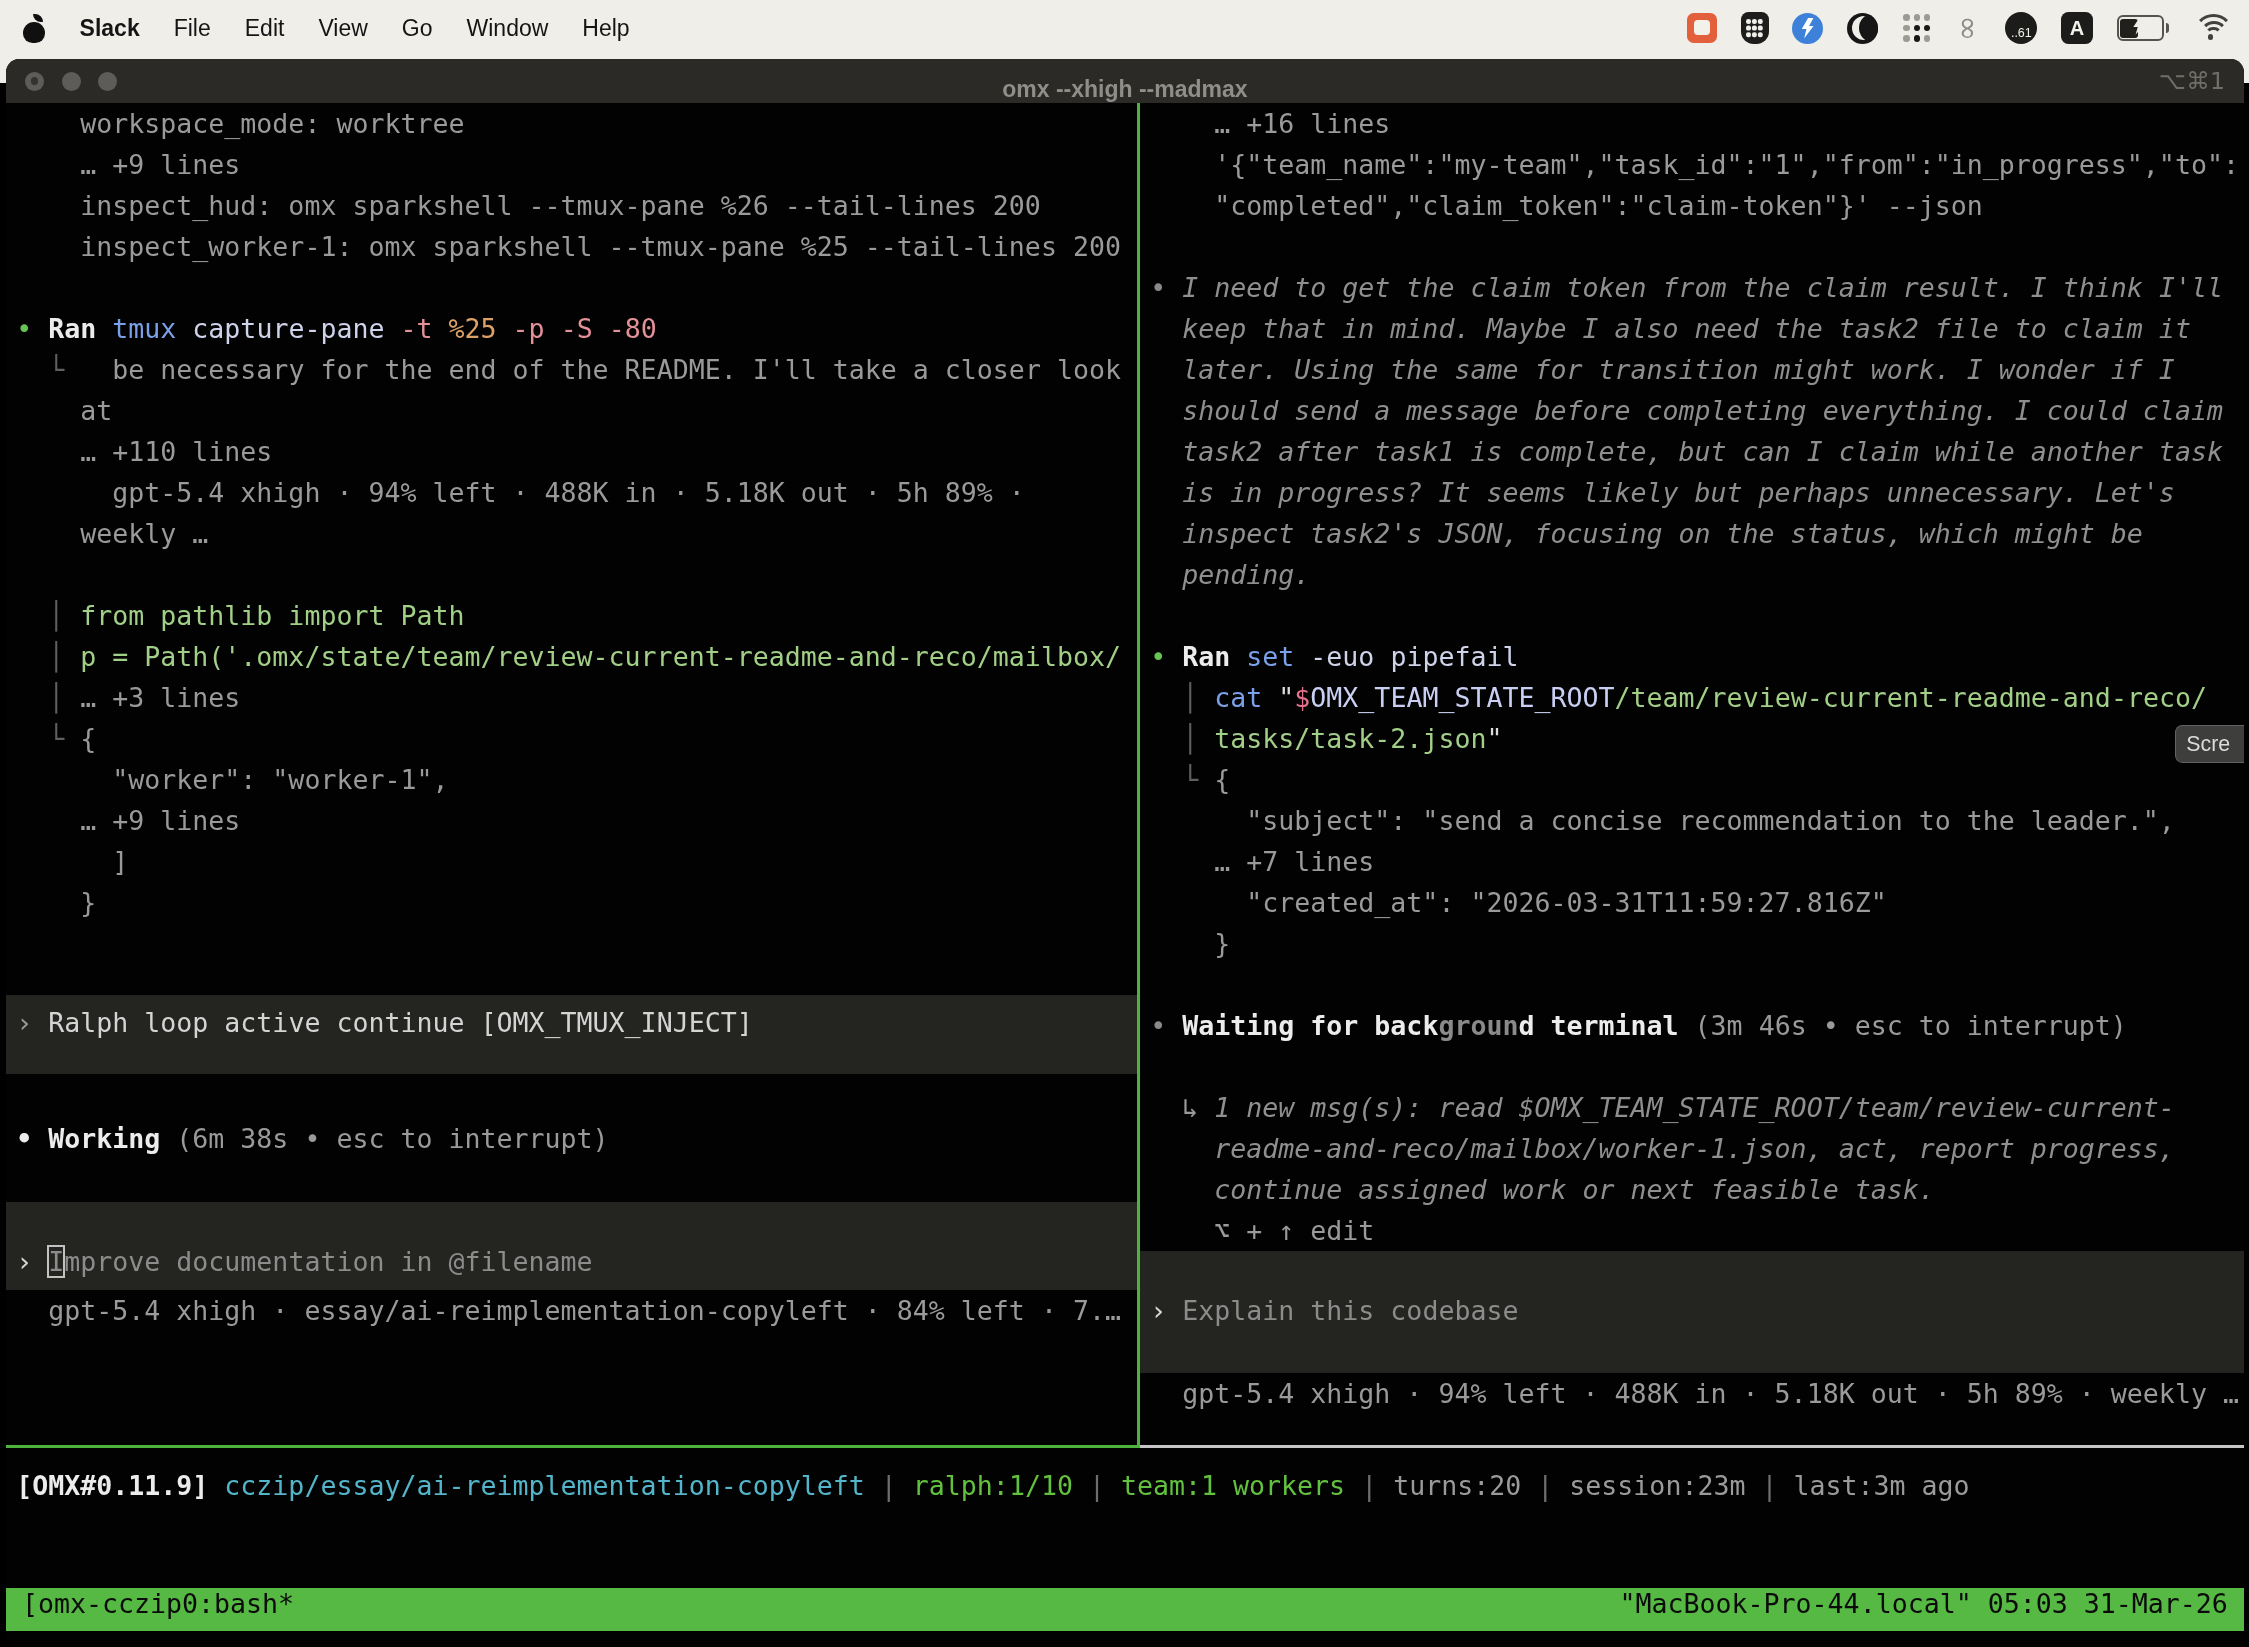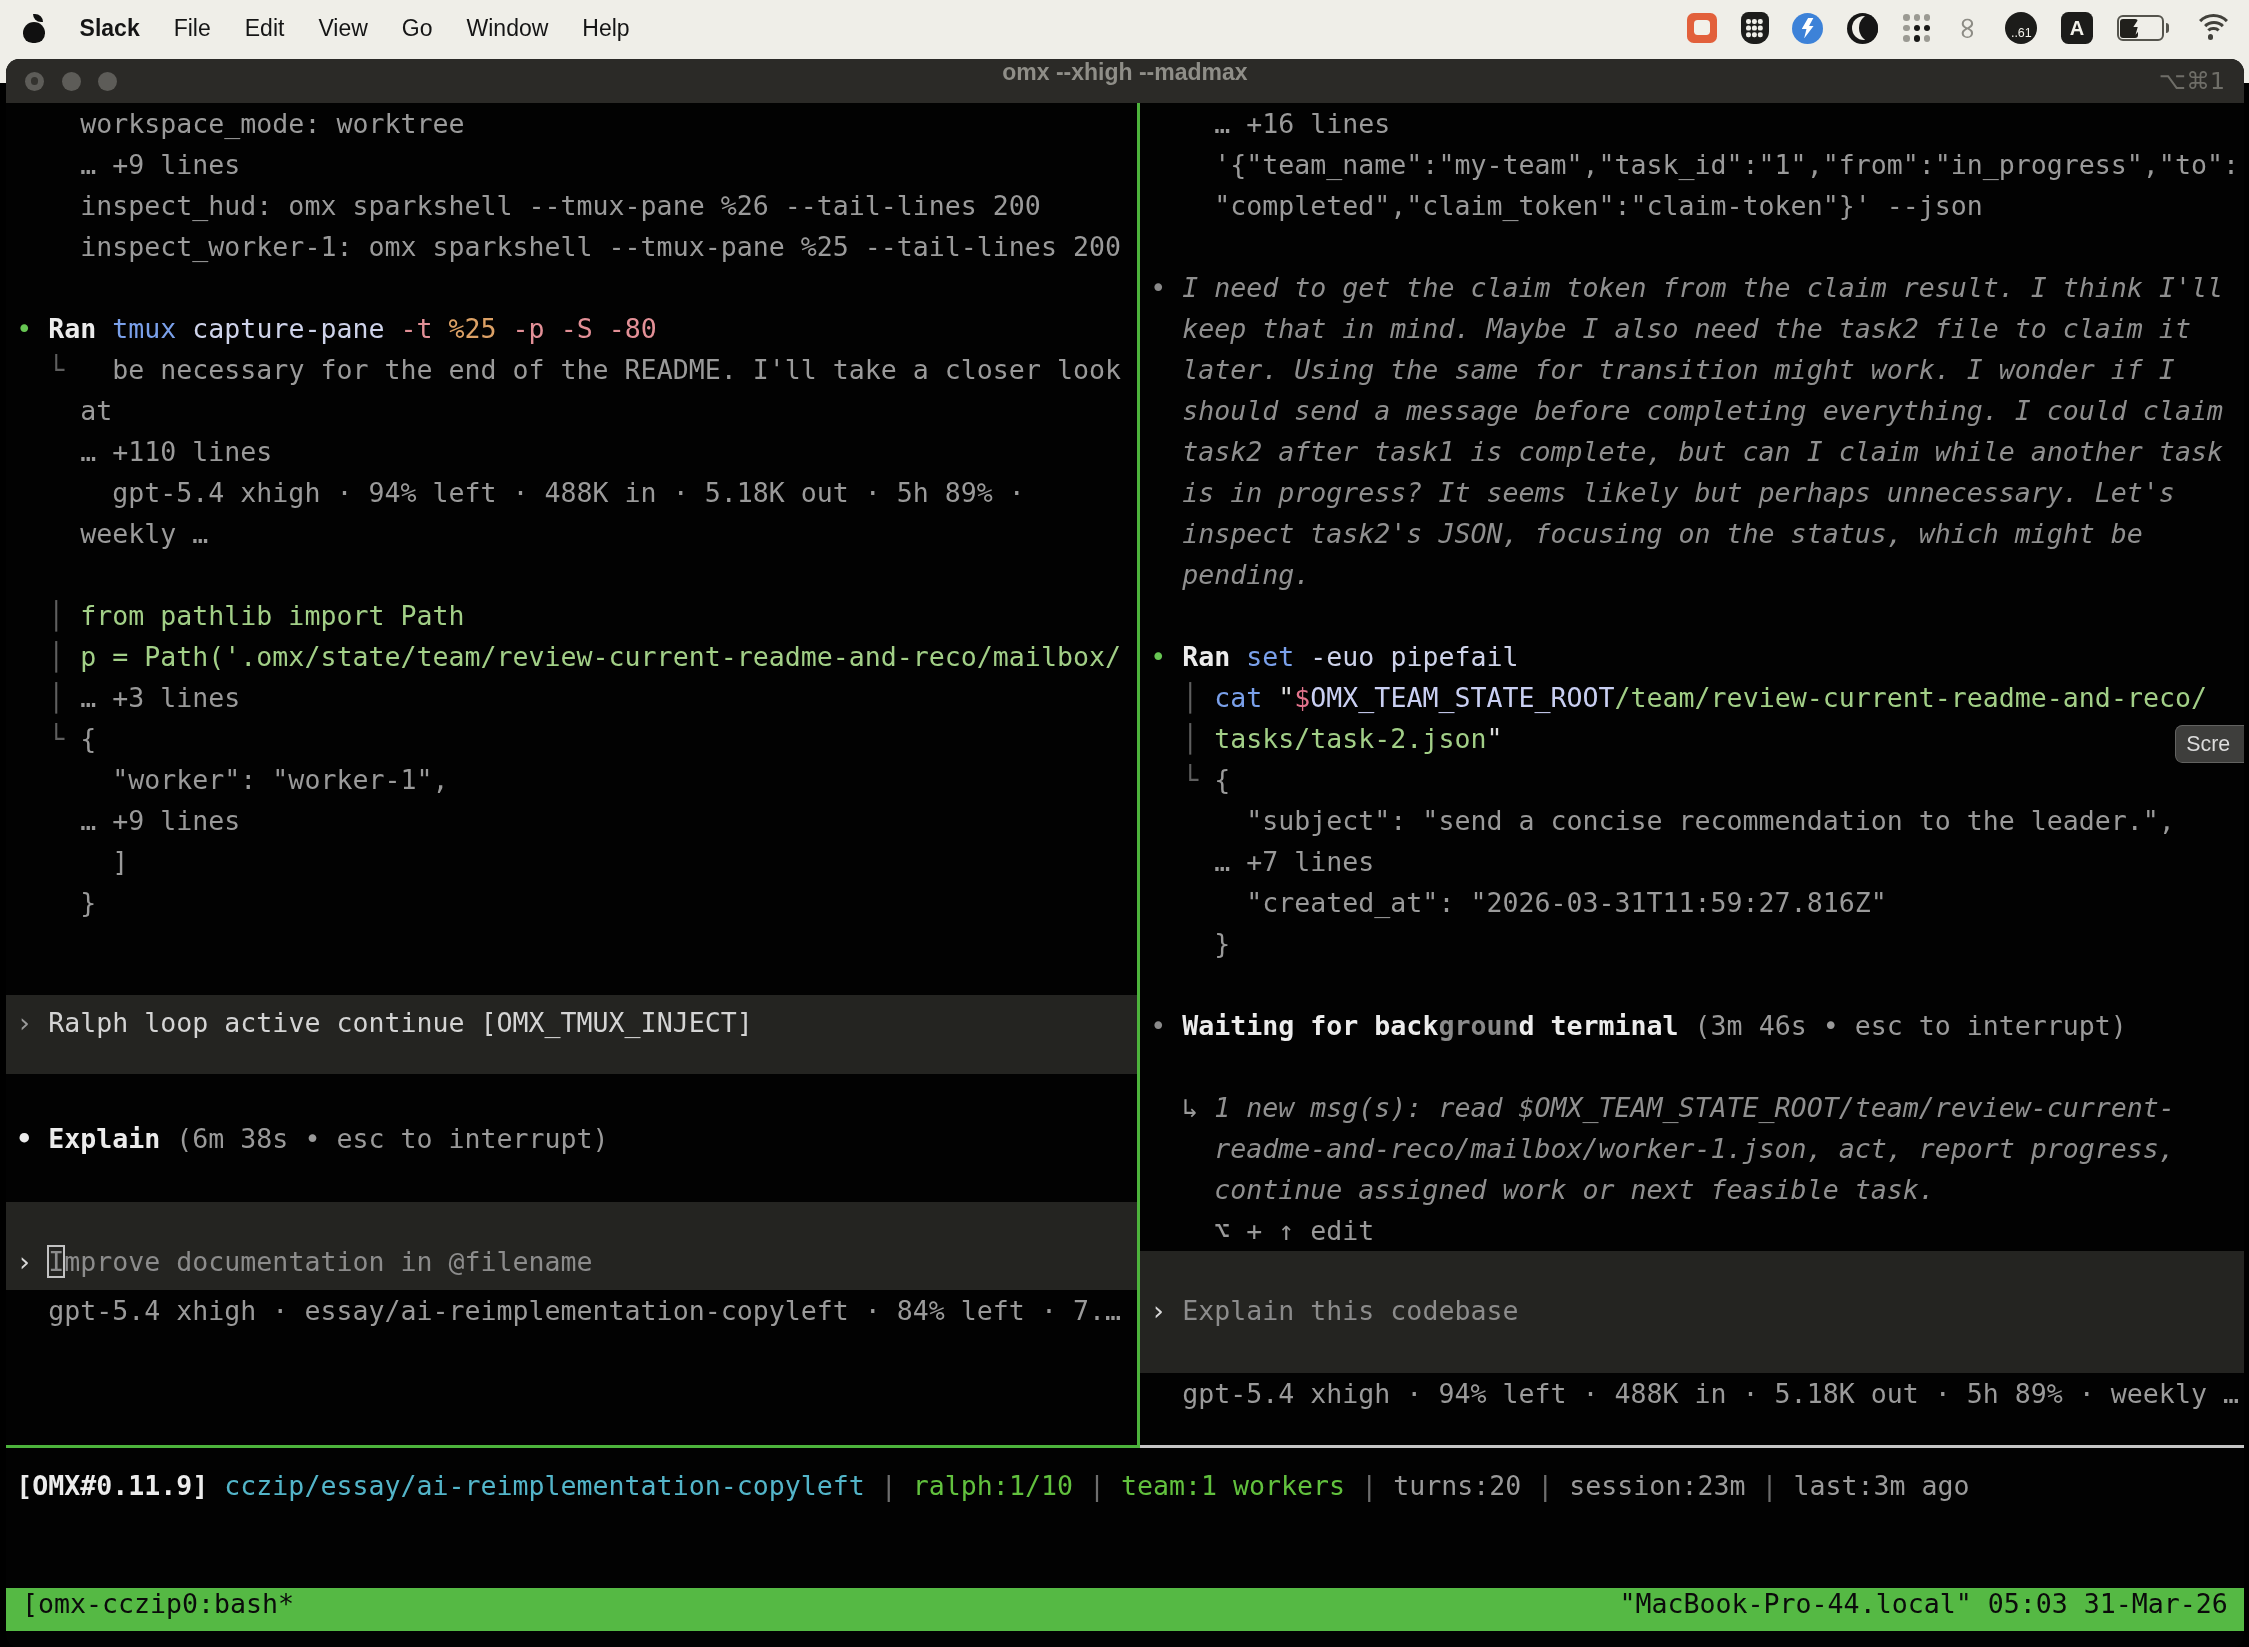--- a/index.html
+++ b/index.html
@@ -45,21 +45,21 @@
   .batt-nub{width:3.7px;height:10.3px;background:#55544d;border-radius:0 3px 3px 0;margin-left:2.2px;}
   .ic-wifi{width:35px;height:28px;position:relative;}
   .ic-wifi i{position:absolute;left:50%;border:3.7px solid transparent;border-top-color:#42413b;border-radius:50%;}
   .ic-wifi .w1{width:35px;height:35px;margin-left:-17.7px;top:0;}
   .ic-wifi .w2{width:22px;height:22px;margin-left:-11px;top:6.6px;}
   .ic-wifi .w3{width:10.3px;height:10.3px;margin-left:-5.2px;top:12.5px;}
   .ic-wifi .w4{position:absolute;left:50%;top:20px;width:5.9px;height:5.9px;margin-left:-3px;border:none;background:#42413b;border-radius:50%;}
   
   .window{position:absolute;top:59px;left:5.9px;width:2238px;height:1589px;background:#020202;
           border-radius:13.3px;overflow:hidden;}
-  .titlebar{height:44px;background:var(--titlebar);position:relative;display:flex;align-items:flex-start;}
+  .titlebar{height:44px;background:var(--titlebar);position:relative;display:flex;align-items:flex-end;}
   .lights{position:absolute;left:19px;top:0;height:44px;display:flex;align-items:center;gap:17.7px;}
   .light{width:19px;height:19px;border-radius:50%;background:var(--light);position:relative;}
   .light.dot::after{content:"";position:absolute;left:5.9px;top:5.9px;width:7.4px;height:7.4px;border-radius:50%;background:#34332f;}
   .wtitle{margin:0 auto;color:var(--title-fg);font-size:23px;font-weight:bold;
           font-family:"Liberation Sans","DejaVu Sans",sans-serif;}
   .wshort{position:absolute;right:19px;top:0;line-height:44px;color:#6f6e68;font-size:23.6px;
           font-family:"DejaVu Sans",sans-serif;}
   
   .terminal{position:absolute;top:44px;left:0;right:0;bottom:0;background:#020202;}
   .pane{position:absolute;top:0;height:1342px;overflow:hidden;}
@@ -171,21 +171,21 @@
         <div class="trow"><span class="tk-guide">  │ </span><span class="tk-green">from pathlib import Path</span></div>
         <div class="trow"><span class="tk-guide">  │ </span><span class="tk-green">p = Path('.omx/state/team/review-current-readme-and-reco/mailbox/</span></div>
         <div class="trow"><span class="tk-guide">  │ </span><span class="tk-gray">… +3 lines</span></div>
         <div class="trow"><span class="tk-guide">  └ </span><span class="tk-gray">{</span></div>
         <div class="trow"><span class="tk-gray">      "worker": "worker-1",</span></div>
         <div class="trow"><span class="tk-gray">    … +9 lines</span></div>
         <div class="trow"><span class="tk-gray">      ]</span></div>
         <div class="trow"><span class="tk-gray">    }</span></div>
         <div class="trow"></div>
         <div class="trow band" style="margin-top: 31px; height: 79px; padding-top: 7.4px;"><span class="tk-promptdim">› </span><span class="tk-ralph">Ralph loop active continue [OMX_TMUX_INJECT]</span></div>
-        <div class="trow" style="margin-top: 44px;"><span class="tk-whiteb">• Explain</span><span class="tk-gray"> (6m 38s • esc to interrupt)</span></div>
+        <div class="trow" style="margin-top: 44px;"><span class="tk-whiteb">• Working</span><span class="tk-gray"> (6m 38s • esc to interrupt)</span></div>
         <div class="trow band" style="margin-top: 43px; height: 88px; padding-top: 39px;"><span class="tk-prompt">› </span><span class="tk-cursor">I</span><span class="tk-placeholder">mprove documentation in @filename</span></div>
         <div class="trow"><span class="tk-gray">  gpt-5.4 xhigh · essay/ai-reimplementation-copyleft · 84% left · 7.…</span></div>
       </div>
     <div class="divider"></div>
     <div class="pane pane-right" id="pane-right">
         <div class="trow"><span class="tk-gray">    … +16 lines</span></div>
         <div class="trow"><span class="tk-gray">    '{"team_name":"my-team","task_id":"1","from":"in_progress","to":</span></div>
         <div class="trow"><span class="tk-gray">    "completed","claim_token":"claim-token"}' --json</span></div>
         <div class="trow"></div>
         <div class="trow"><span class="tk-graybul">• </span><span class="tk-italic">I need to get the claim token from the claim result. I think I'll</span></div>

